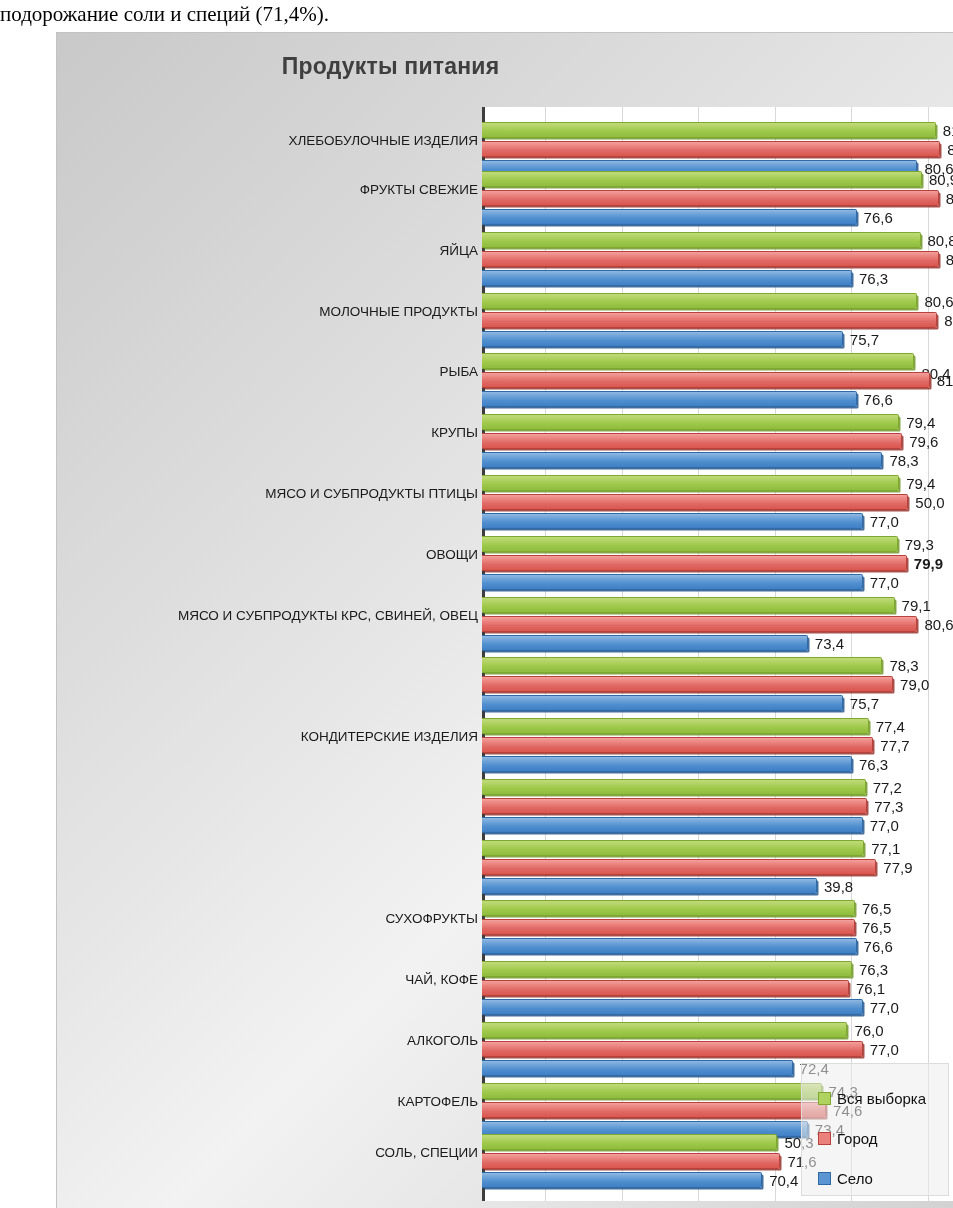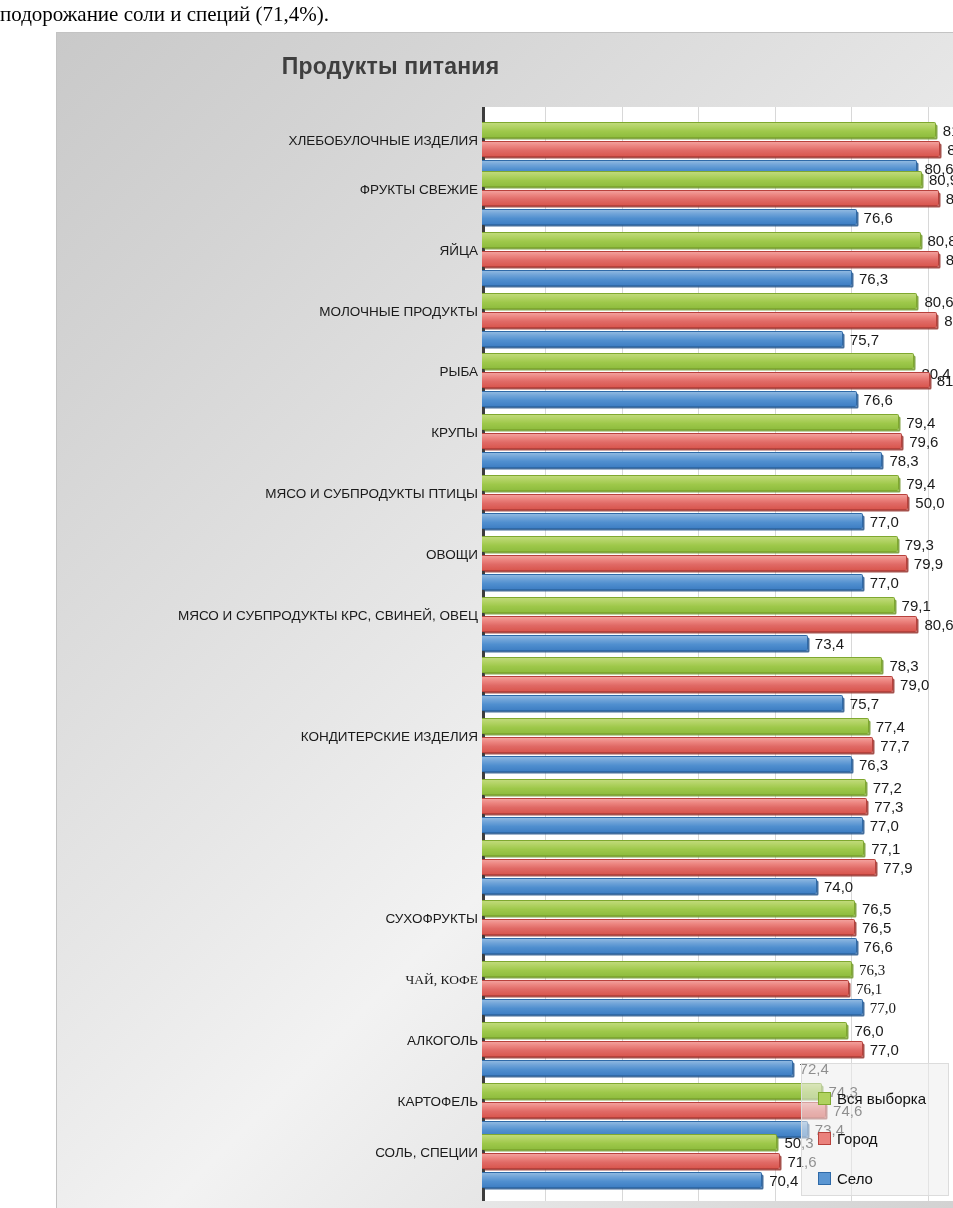--- a/index.html
+++ b/index.html
@@ -216,21 +216,21 @@
         <div class="bar red" style="left: 425px; top: 22.3889px; width: 426.323px;"></div>
         <div class="val-label" style="left: 858.323px; top: 23.3889px;">50,0</div>
         <div class="bar blue" style="left: 425px; top: 41.3889px; width: 380.645px;"></div>
         <div class="val-label" style="left: 812.645px; top: 42.3889px;">77,0</div>
       </div>
       <div class="cat-row" style="top: 499.444px; height: 60.7778px;">
         <div class="cat-label" style="top: 14.3889px;">ОВОЩИ</div>
         <div class="bar green" style="left: 425px; top: 3.38889px; width: 415.665px;"></div>
         <div class="val-label" style="left: 847.665px; top: 4.38889px;">79,3</div>
         <div class="bar red" style="left: 425px; top: 22.3889px; width: 424.8px;"></div>
-        <div class="val-label" style="left: 856.8px; top: 23.3889px;">79,9</div>
+        <div class="val-label" style="left: 856.8px; top: 23.3889px; font-weight: bold;">79,9</div>
         <div class="bar blue" style="left: 425px; top: 41.3889px; width: 380.645px;"></div>
         <div class="val-label" style="left: 812.645px; top: 42.3889px;">77,0</div>
       </div>
       <div class="cat-row" style="top: 560.222px; height: 60.7778px;">
         <div class="cat-label" style="top: 14.3889px;">МЯСО И СУБПРОДУКТЫ КРС, СВИНЕЙ, ОВЕЦ</div>
         <div class="bar green" style="left: 425px; top: 3.38889px; width: 412.619px;"></div>
         <div class="val-label" style="left: 844.619px; top: 4.38889px;">79,1</div>
         <div class="bar red" style="left: 425px; top: 22.3889px; width: 435.458px;"></div>
         <div class="val-label" style="left: 867.458px; top: 23.3889px;">80,6</div>
         <div class="bar blue" style="left: 425px; top: 41.3889px; width: 325.832px;"></div>
@@ -260,32 +260,32 @@
         <div class="val-label" style="left: 817.213px; top: 23.3889px;">77,3</div>
         <div class="bar blue" style="left: 425px; top: 41.3889px; width: 380.645px;"></div>
         <div class="val-label" style="left: 812.645px; top: 42.3889px;">77,0</div>
       </div>
       <div class="cat-row" style="top: 803.333px; height: 60.7778px;">
         <div class="bar green" style="left: 425px; top: 3.38889px; width: 382.168px;"></div>
         <div class="val-label" style="left: 814.168px; top: 4.38889px;">77,1</div>
         <div class="bar red" style="left: 425px; top: 22.3889px; width: 394.348px;"></div>
         <div class="val-label" style="left: 826.348px; top: 23.3889px;">77,9</div>
         <div class="bar blue" style="left: 425px; top: 41.3889px; width: 334.968px;"></div>
-        <div class="val-label" style="left: 766.968px; top: 42.3889px;">74,0</div>
+        <div class="val-label" style="left: 766.968px; top: 42.3889px;">39,8</div>
       </div>
       <div class="cat-row" style="top: 864.111px; height: 60.7778px;">
         <div class="cat-label" style="top: 14.3889px;">СУХОФРУКТЫ</div>
         <div class="bar green" style="left: 425px; top: 3.38889px; width: 373.032px;"></div>
         <div class="val-label" style="left: 805.032px; top: 4.38889px;">76,5</div>
         <div class="bar red" style="left: 425px; top: 22.3889px; width: 373.032px;"></div>
         <div class="val-label" style="left: 805.032px; top: 23.3889px;">76,5</div>
         <div class="bar blue" style="left: 425px; top: 41.3889px; width: 374.555px;"></div>
         <div class="val-label" style="left: 806.555px; top: 42.3889px;">76,6</div>
       </div>
-      <div class="cat-row" style="top: 924.889px; height: 60.7778px; font-family: Liberation Serif, serif;">
+      <div class="cat-row" style="top: 924.889px; height: 60.7778px;">
         <div class="cat-label" style="top: 14.3889px;">ЧАЙ, КОФЕ</div>
         <div class="bar green" style="left: 425px; top: 3.38889px; width: 369.987px;"></div>
         <div class="val-label" style="left: 801.987px; top: 4.38889px;">76,3</div>
         <div class="bar red" style="left: 425px; top: 22.3889px; width: 366.942px;"></div>
         <div class="val-label" style="left: 798.942px; top: 23.3889px;">76,1</div>
         <div class="bar blue" style="left: 425px; top: 41.3889px; width: 380.645px;"></div>
         <div class="val-label" style="left: 812.645px; top: 42.3889px;">77,0</div>
       </div>
       <div class="cat-row" style="top: 985.667px; height: 60.7778px;">
         <div class="cat-label" style="top: 14.3889px;">АЛКОГОЛЬ</div>

